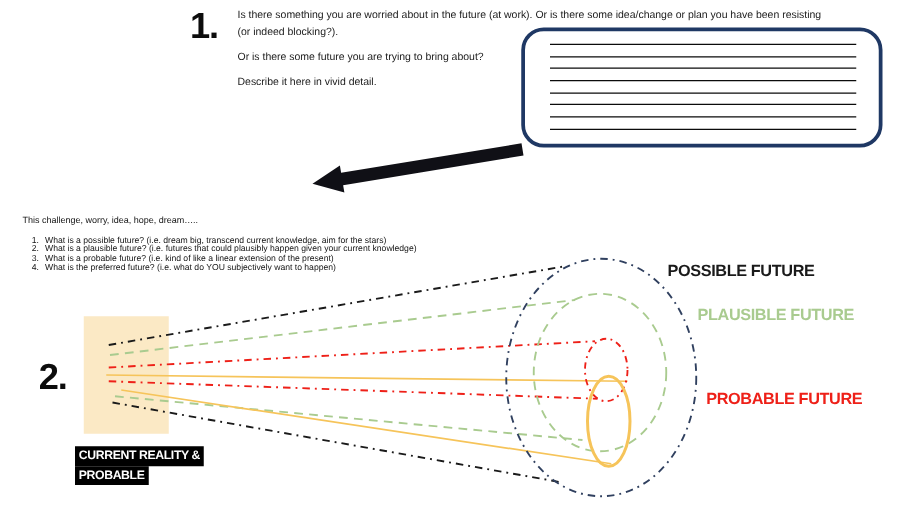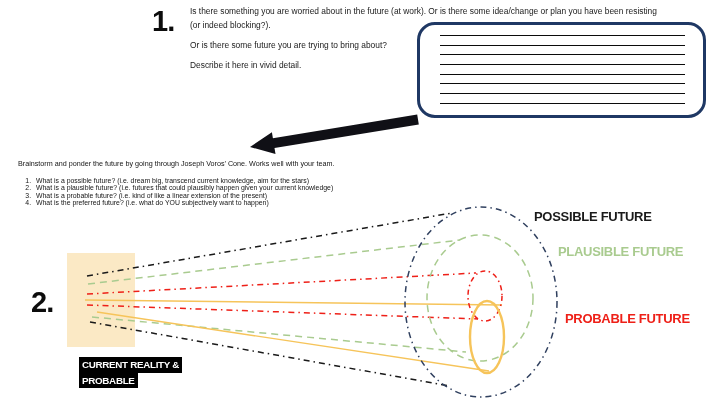--- a/index.html
+++ b/index.html
@@ -30,21 +30,21 @@
   .mid ol li{padding-left:3px;}
 
   
   .lbl{position:absolute;font-size:13px;font-weight:700;letter-spacing:-0.3px;white-space:nowrap;color:#0d0d0d;}
   #lbl-possible{left:534px;top:209px;}
   #lbl-plausible{left:558px;top:244px;}
   #lbl-probable{left:565px;top:287px;}
   #lbl-preferable{left:558px;top:334px;}
   .inv{background:#000;color:#fff;padding:1px 3px 1.5px 3px;}
   #lbl-scenarios{left:543px;top:369px;font-size:10.5px;}
-  #lbl-current{left:79px;top:357px;line-height:13px;font-size:9.8px;}
+  #lbl-current{left:60px;top:357px;line-height:13px;font-size:9.8px;}
   #lbl-current .inv{display:inline-block;}
 </style>
 </head>
 <body>
 
 <div class="canvas">
 
   <div class="step-num" id="num1">1.</div>
 
   <div class="prompt">
@@ -65,21 +65,21 @@
         <div class="rule"></div>
         <div class="rule"></div>
       </div>
   </div>
 
   <svg class="overlay-svg" width="720" height="405">
     <polygon points="417.2,114.6 272.9,138.2 271.9,132.3 250,147 275.5,154 274.5,148.1 418.8,124.4" fill="#101016"></polygon>
   </svg>
 
   <div class="mid">
-    <p>Brainstorm and ponder the future by going through Joseph Voros’ Cone. Works well with your team.</p>
+    <p class="subject">This challenge, worry, idea, hope, dream…..</p>
     <ol>
         <li>What is a possible future? (i.e. dream big, transcend current knowledge, aim for the stars)</li>
         <li>What is a plausible future? (i.e. futures that could plausibly happen given your current knowledge)</li>
         <li>What is a probable future? (i.e. kind of like a linear extension of the present)</li>
         <li>What is the preferred future? (i.e. what do YOU subjectively want to happen)</li>
       </ol>
   </div>
 
   <div class="step-num" id="num2">2.</div>
 

